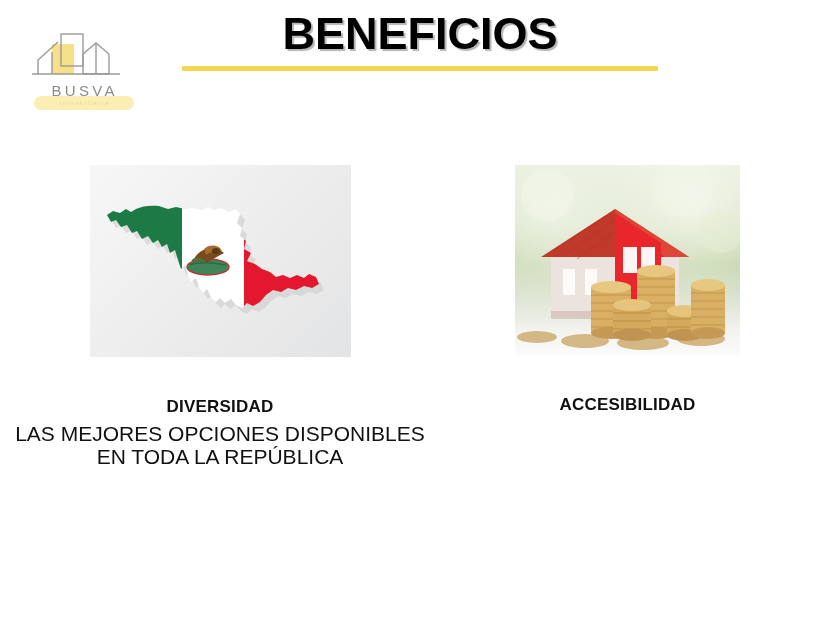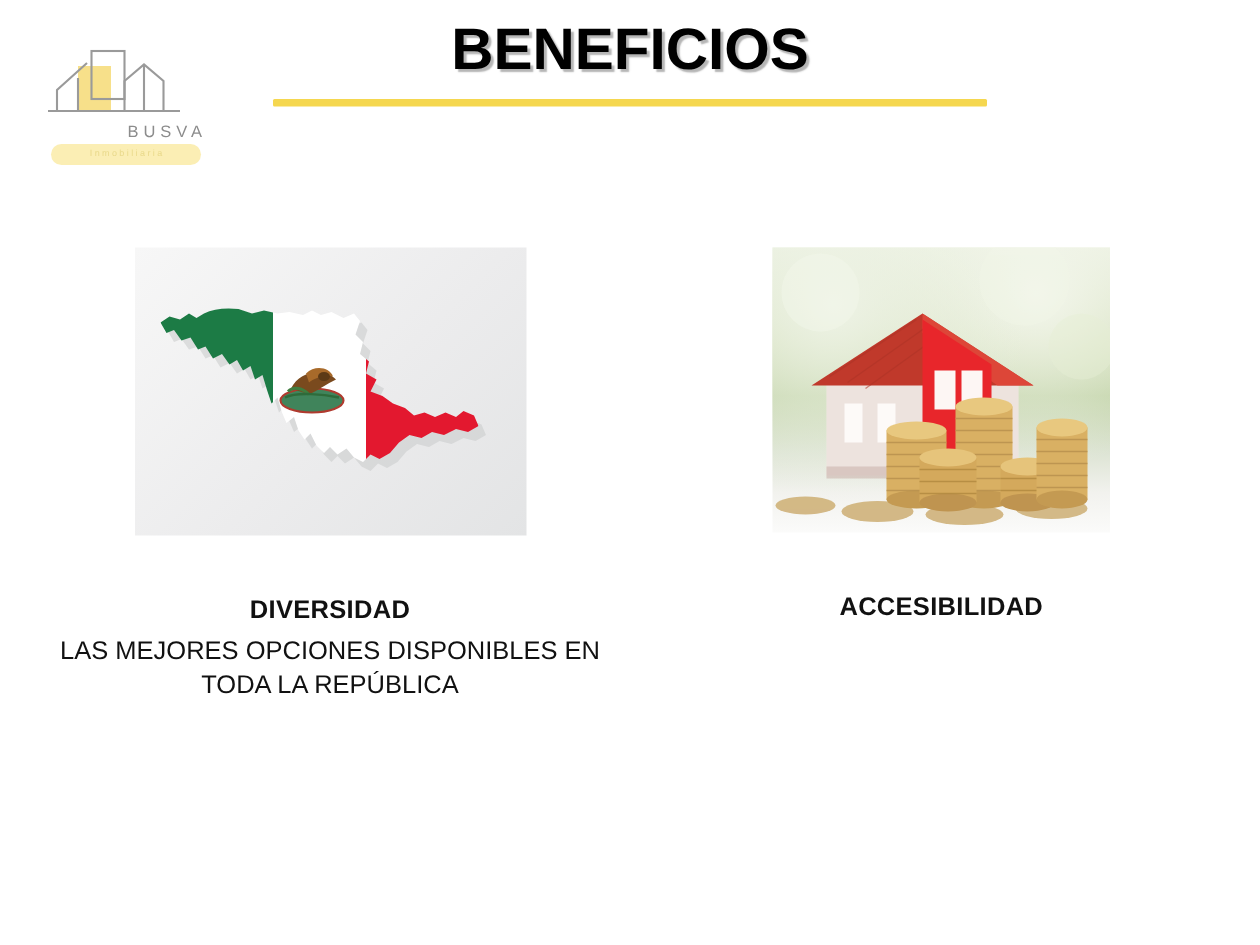--- a/index.html
+++ b/index.html
@@ -37,23 +37,23 @@
     position: absolute;
     left: 0; top: 0;
     width: 110px;
     height: 52px;
   }
   .logo-word {
     position: absolute;
     left: 0;
     top: 52px;
     width: 110px;
-    text-align: right;
-    font-family: "Liberation Sans", sans-serif;
-    font-size: 11px;
+    text-align: center;
+    font-family: "Liberation Sans", sans-serif;
+    font-size: 15px;
     letter-spacing: 3.3px;
     color: #8c8c8c;
     text-indent: 3.3px;
   }
   .logo-tagwrap {
     position: absolute;
     left: 6px;
     top: 66px;
     width: 100px;
     height: 14px;
@@ -78,21 +78,21 @@
 
   
   .title {
     position: absolute;
     left: 180px;
     top: 12px;
     width: 480px;
     text-align: center;
     font-family: "Liberation Sans", sans-serif;
     font-weight: bold;
-    font-size: 39px;
+    font-size: 45px;
     line-height: 44px;
     color: #000000;
     text-shadow: 2px 2px 1px rgba(120,120,120,0.55);
     letter-spacing: 0px;
   }
   .title-rule {
     position: absolute;
     left: 182px;
     top: 66px;
     width: 476px;
@@ -125,21 +125,21 @@
     font-size: 17px;
     line-height: 21px;
     color: #111111;
     letter-spacing: 0.2px;
   }
   .caption-body {
     margin-top: 5px;
     text-align: center;
     font-family: "Liberation Sans", sans-serif;
     font-weight: normal;
-    font-size: 17px;
+    font-size: 21px;
     line-height: 23px;
     color: #111111;
     letter-spacing: 0px;
   }
 
   
   .map-bg {
     position: absolute;
     inset: 0;
     background: linear-gradient(135deg, #f7f7f7 0%, #ececed 55%, #e3e4e5 100%);

